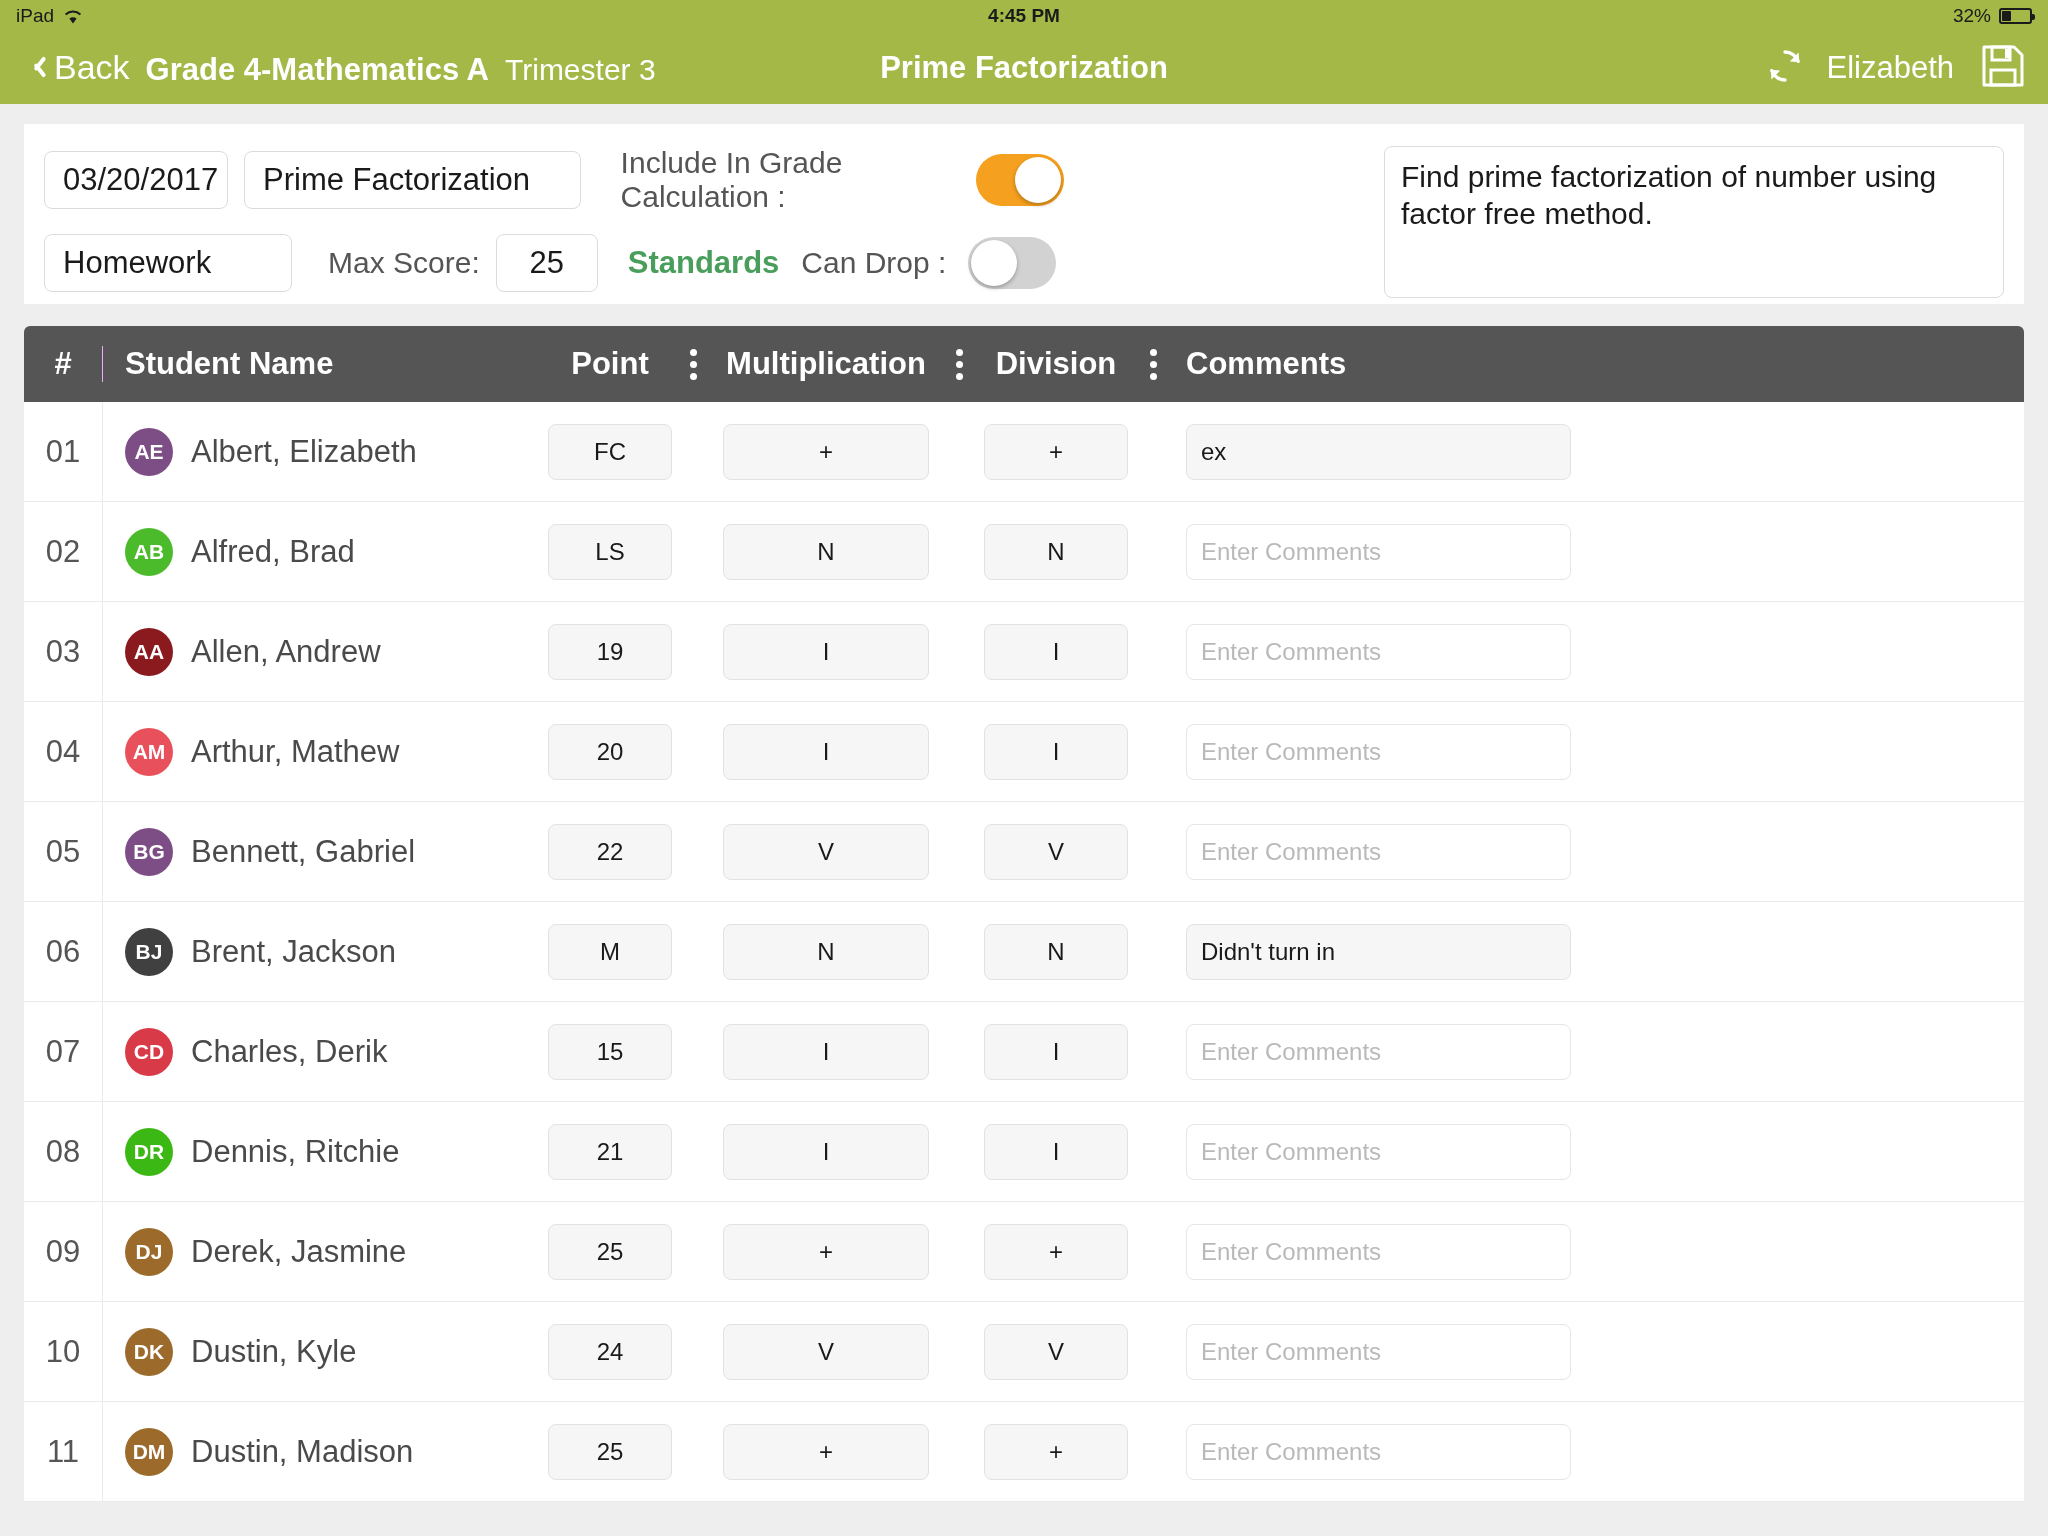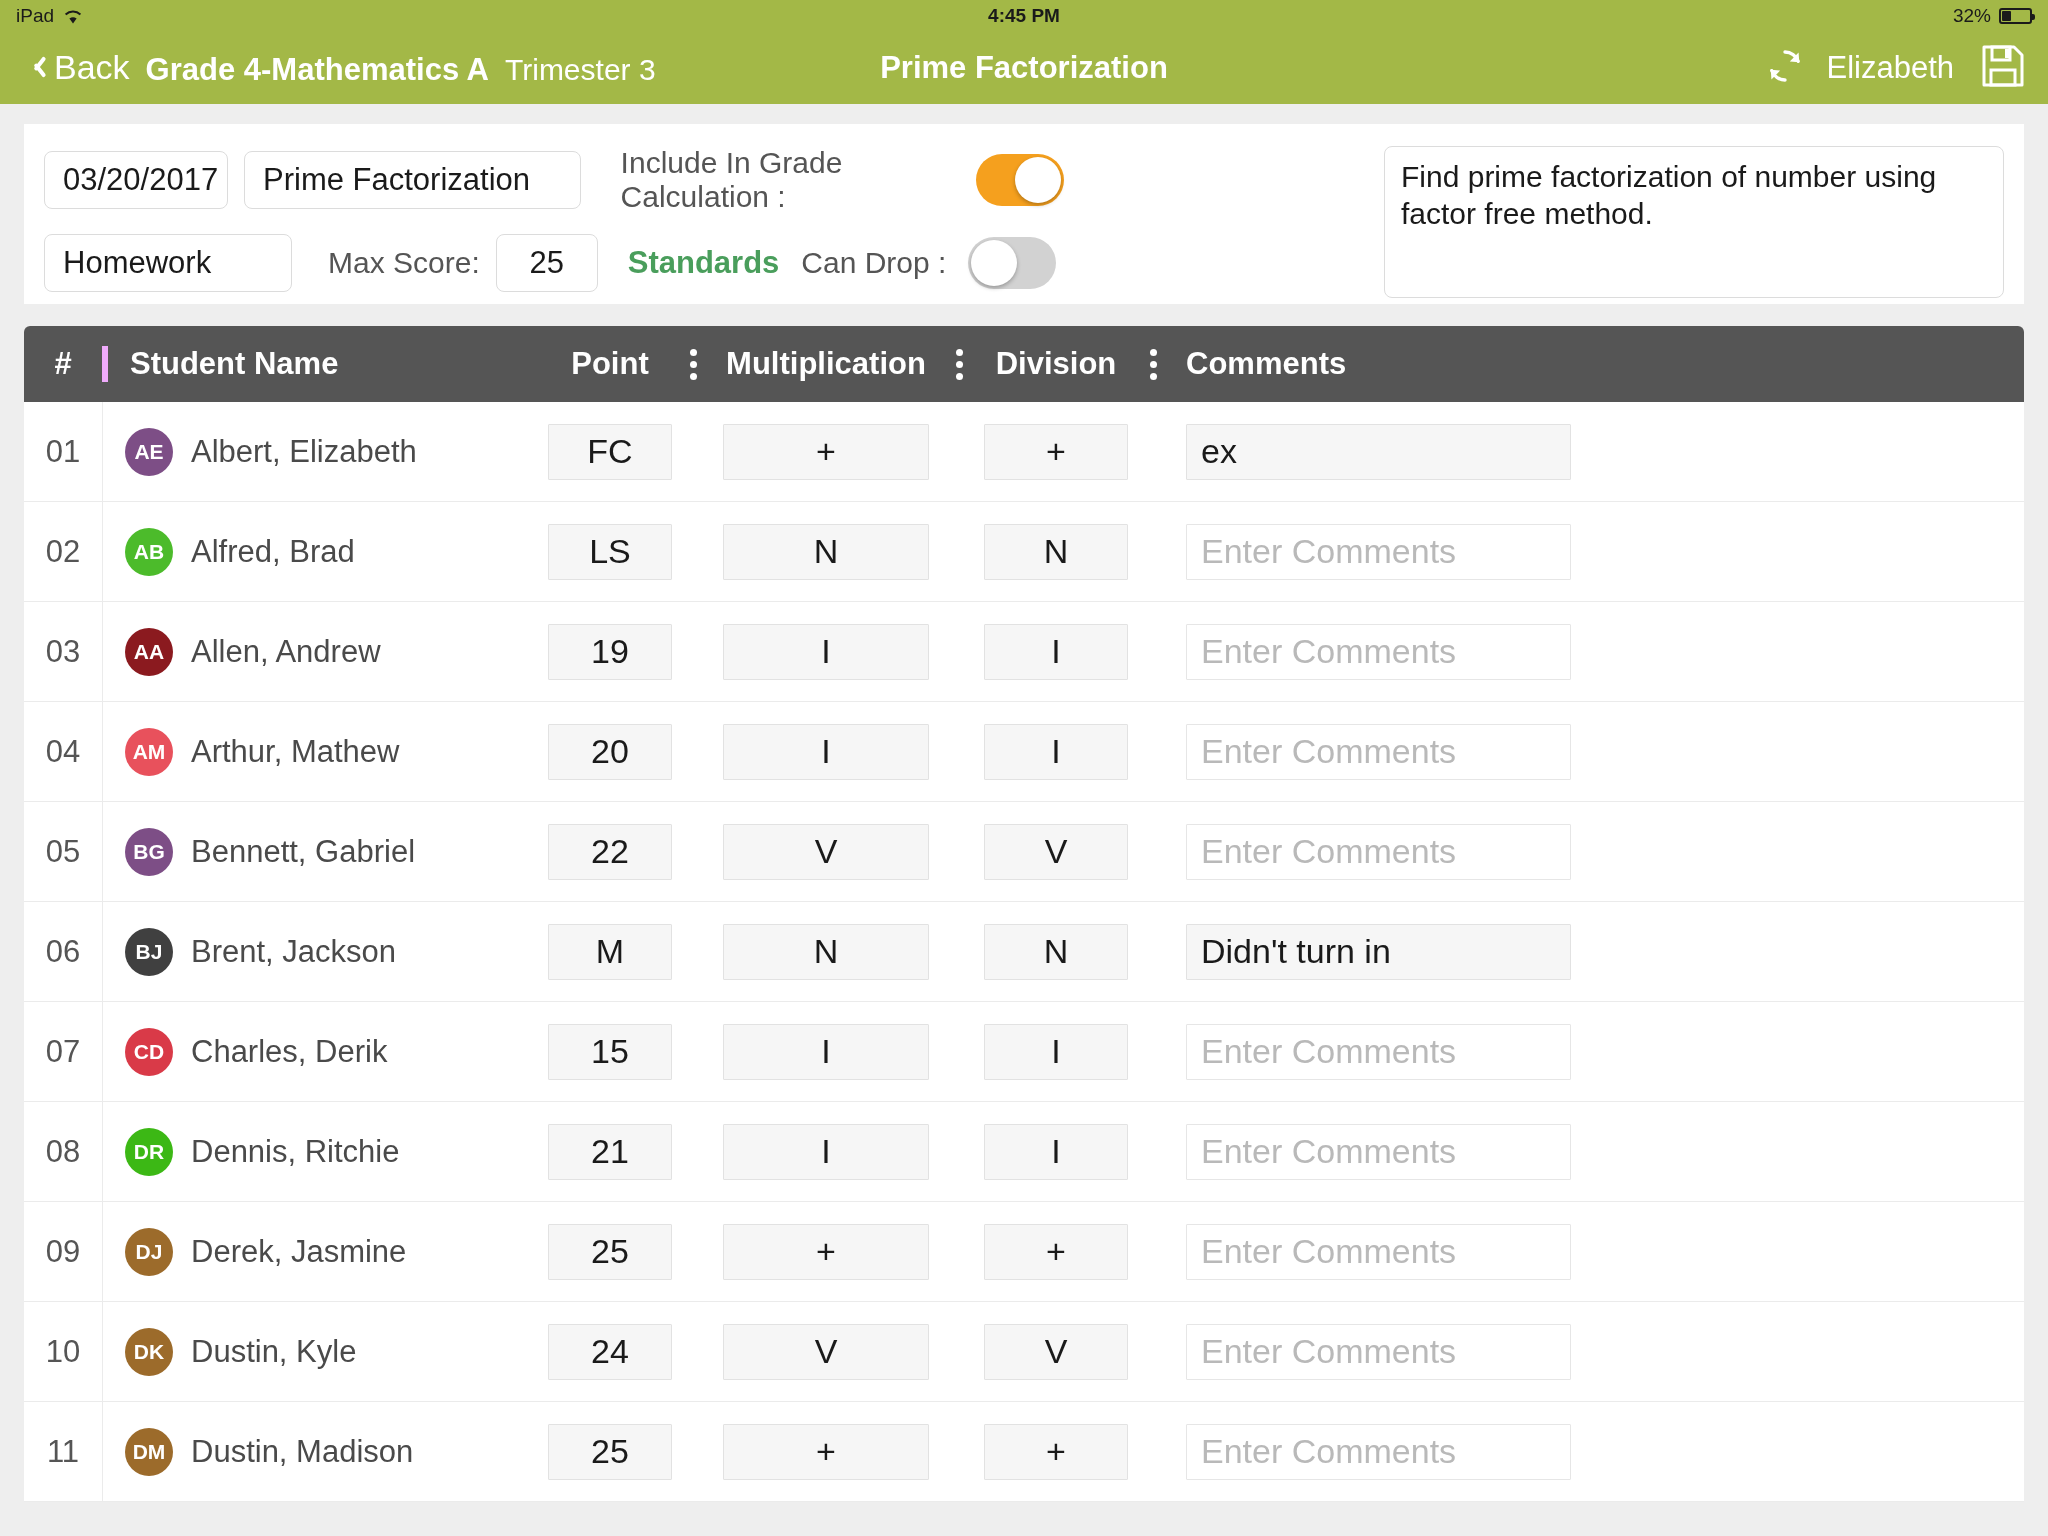--- a/index.html
+++ b/index.html
@@ -168,21 +168,21 @@
     font-size: 31px;
     font-weight: bold;
   }
   .c-num   { width: 78px;  text-align: center; flex: none; }
   .c-name  { width: 442px; flex: none; padding-left: 22px; }
   .c-point { width: 132px; flex: none; text-align: center; }
   .c-mult  { width: 232px; flex: none; text-align: center; }
   .c-div   { width: 160px; flex: none; text-align: center; }
   .c-comm  { flex: 1; padding-left: 16px; }
 
-  .t-head .c-name { border-left: 6px solid #f0abfc; }
+  .t-head .c-name { border-left: 1px solid #f0abfc; }
   .dots {
     width: 34px; flex: none; display: flex; flex-direction: column;
     align-items: center; gap: 5px; cursor: pointer;
   }
   .dots i { width: 7px; height: 7px; background: #fff; border-radius: 50%; display: block; }
 
   .t-row {
     display: flex; align-items: center; height: 100px;
     border-bottom: 1px solid #ebebeb;
     font-size: 31px; color: #4a4a4a;
@@ -193,24 +193,24 @@
     border-left: 1px solid #ebebeb; height: 100%;
   }
   .avatar {
     width: 48px; height: 48px; border-radius: 50%;
     color: #fff; font-size: 21px; font-weight: bold;
     display: flex; align-items: center; justify-content: center;
     flex: none;
   }
   .cell-input {
     height: 56px;
-    border: 1px solid #e2e2e2; border-radius: 1px;
+    border: 1px solid #e2e2e2; border-radius: 8px;
     background: #f6f6f6;
     display: flex; align-items: center; justify-content: center;
-    font-size: 34px; color: #1a1a1a;
+    font-size: 24px; color: #1a1a1a;
     cursor: pointer;
   }
   .in-point { width: 124px; margin: 0 auto; }
   .in-mult  { width: 206px; margin: 0 auto; }
   .in-div   { width: 144px; margin: 0 auto; }
   .in-comm  {
     width: 385px; justify-content: flex-start; padding-left: 14px;
     background: #f6f6f6;
   }
   .in-comm.empty { background: #ffffff; border-color: #e6e6e6; color: #b9b9b9; }

